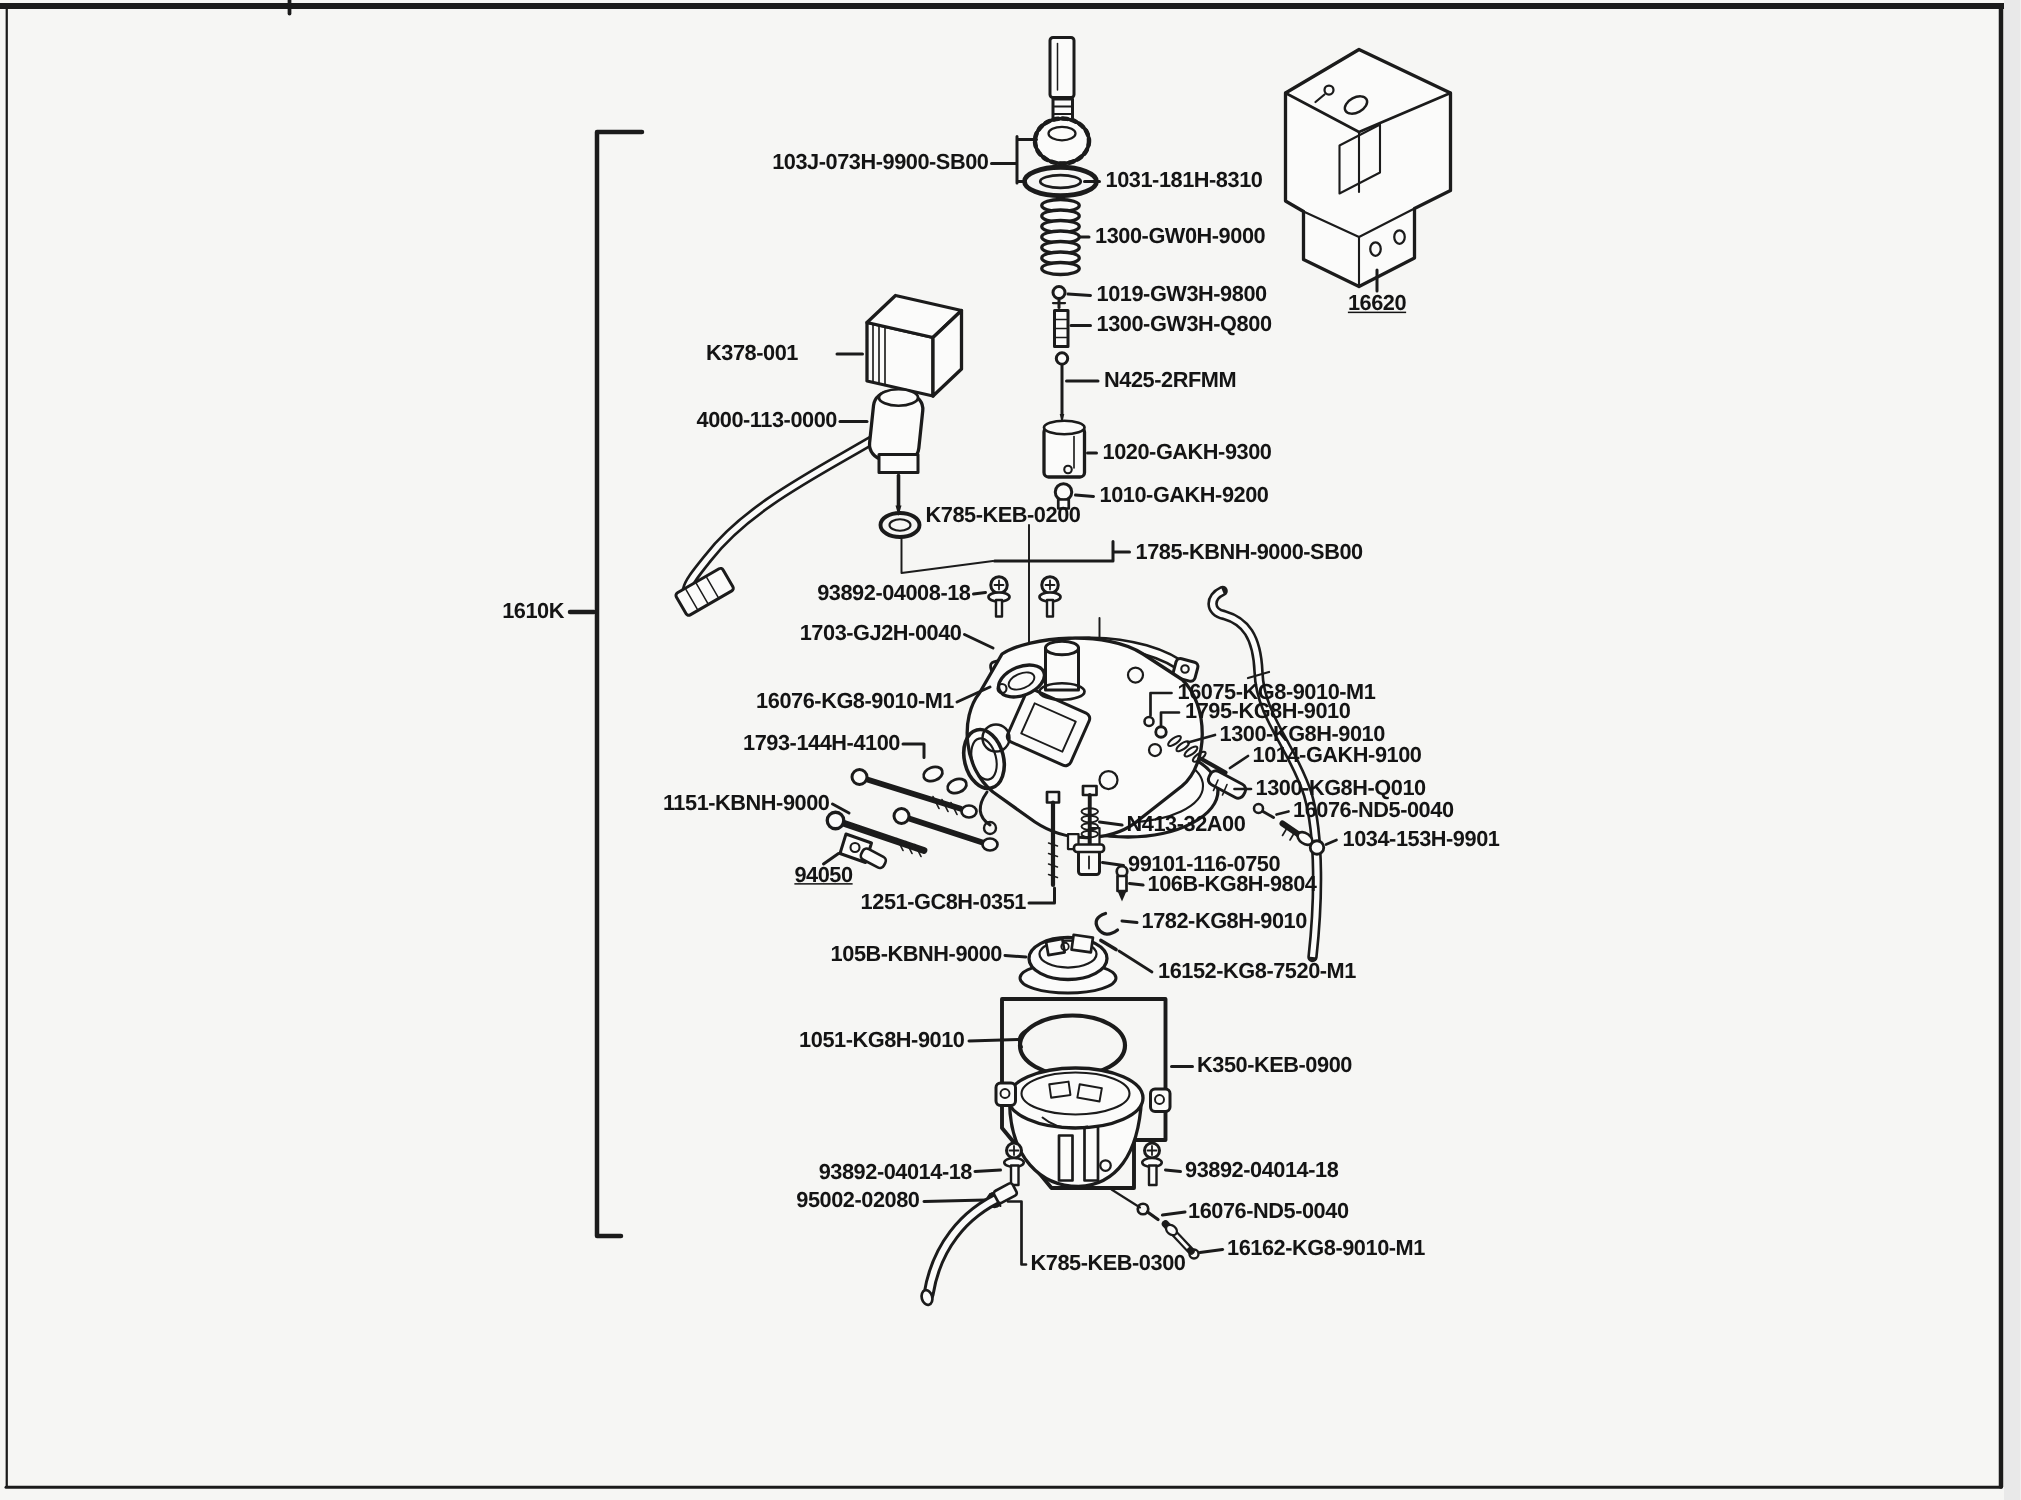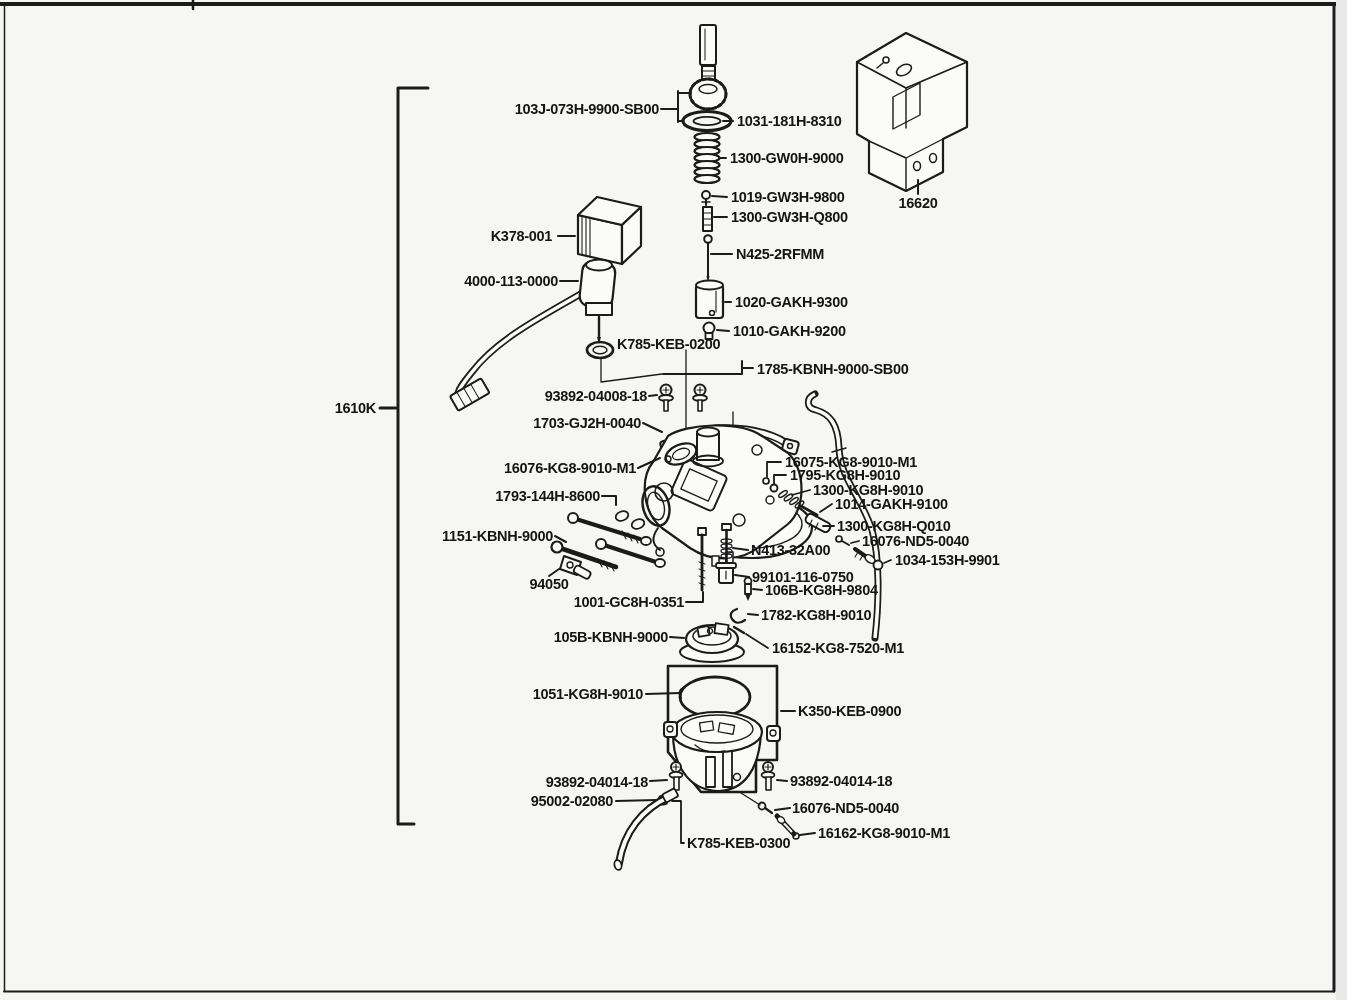--- a/index.html
+++ b/index.html
@@ -13,21 +13,21 @@
   .s{stroke:#1b1b1b;fill:none;stroke-linecap:round;stroke-linejoin:round;}
   .f{fill:#fbfbfa;}
   .k{fill:#1b1b1b;stroke:none;}
   .labels{position:absolute;left:0;top:0;width:100%;height:100%;}
   .lbl{
     position:absolute;white-space:nowrap;color:#141414;
     font-weight:700;font-size:14.5px;letter-spacing:-0.3px;line-height:1;
   }
   .lbl.l{transform:translate(0,-50%);}
   .lbl.r{transform:translate(-100%,-50%);}
-  .lbl.c{transform:translate(-50%,-50%);}
+  .lbl.c{transform:translate(-50%,-50%);text-decoration:underline;}
 </style>
 </head>
 <body>
 
 <div class="screen">
 
 <svg id="diagram-svg" width="1347" height="1000" viewBox="0 0 1347 1000">
 
   <g>
     <rect x="0" y="2" width="1347" height="4" class="k"></rect>
@@ -392,31 +392,31 @@
 <div class="labels">
   <div class="lbl r" style="left:659px;top:109px">103J-073H-9900-SB00</div>
   <div class="lbl l" style="left:737px;top:121px">1031-181H-8310</div>
   <div class="lbl l" style="left:730px;top:158px">1300-GW0H-9000</div>
   <div class="lbl l" style="left:731px;top:197px">1019-GW3H-9800</div>
   <div class="lbl l" style="left:731px;top:217px">1300-GW3H-Q800</div>
   <div class="lbl l" style="left:736px;top:254px">N425-2RFMM</div>
   <div class="lbl l" style="left:735px;top:302px">1020-GAKH-9300</div>
   <div class="lbl l" style="left:733px;top:331px">1010-GAKH-9200</div>
   <div class="lbl c" style="left:918px;top:203px">16620</div>
-  <div class="lbl r" style="left:552px;top:236px">K378-001</div>
+  <div class="lbl r" style="left:532px;top:236px">K378-001</div>
   <div class="lbl r" style="left:558px;top:281px">4000-113-0000</div>
   <div class="lbl l" style="left:617px;top:344px">K785-KEB-0200</div>
   <div class="lbl l" style="left:757px;top:369px">1785-KBNH-9000-SB00</div>
   <div class="lbl r" style="left:647px;top:396px">93892-04008-18</div>
   <div class="lbl r" style="left:641px;top:423px">1703-GJ2H-0040</div>
   <div class="lbl r" style="left:636px;top:468px">16076-KG8-9010-M1</div>
-  <div class="lbl r" style="left:600px;top:496px">1793-144H-8600</div>
+  <div class="lbl r" style="left:600px;top:496px">1793-144H-4100</div>
   <div class="lbl r" style="left:553px;top:536px">1151-KBNH-9000</div>
   <div class="lbl c" style="left:549px;top:584px">94050</div>
-  <div class="lbl r" style="left:684px;top:602px">1001-GC8H-0351</div>
+  <div class="lbl r" style="left:684px;top:602px">1251-GC8H-0351</div>
   <div class="lbl l" style="left:751px;top:550px">N413-32A00</div>
   <div class="lbl l" style="left:752px;top:577px">99101-116-0750</div>
   <div class="lbl l" style="left:765px;top:590px">106B-KG8H-9804</div>
   <div class="lbl l" style="left:761px;top:615px">1782-KG8H-9010</div>
   <div class="lbl r" style="left:668px;top:637px">105B-KBNH-9000</div>
   <div class="lbl l" style="left:772px;top:648px">16152-KG8-7520-M1</div>
   <div class="lbl r" style="left:643px;top:694px">1051-KG8H-9010</div>
   <div class="lbl l" style="left:798px;top:711px">K350-KEB-0900</div>
   <div class="lbl r" style="left:648px;top:782px">93892-04014-18</div>
   <div class="lbl l" style="left:790px;top:781px">93892-04014-18</div>

